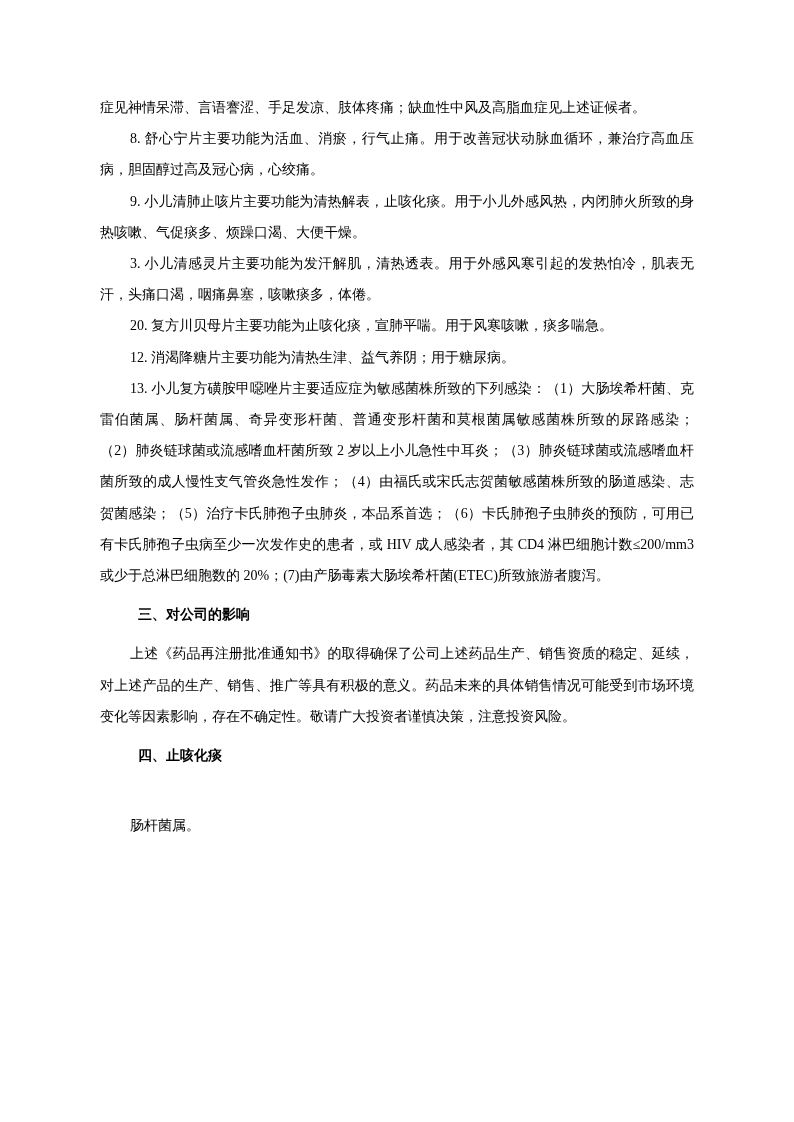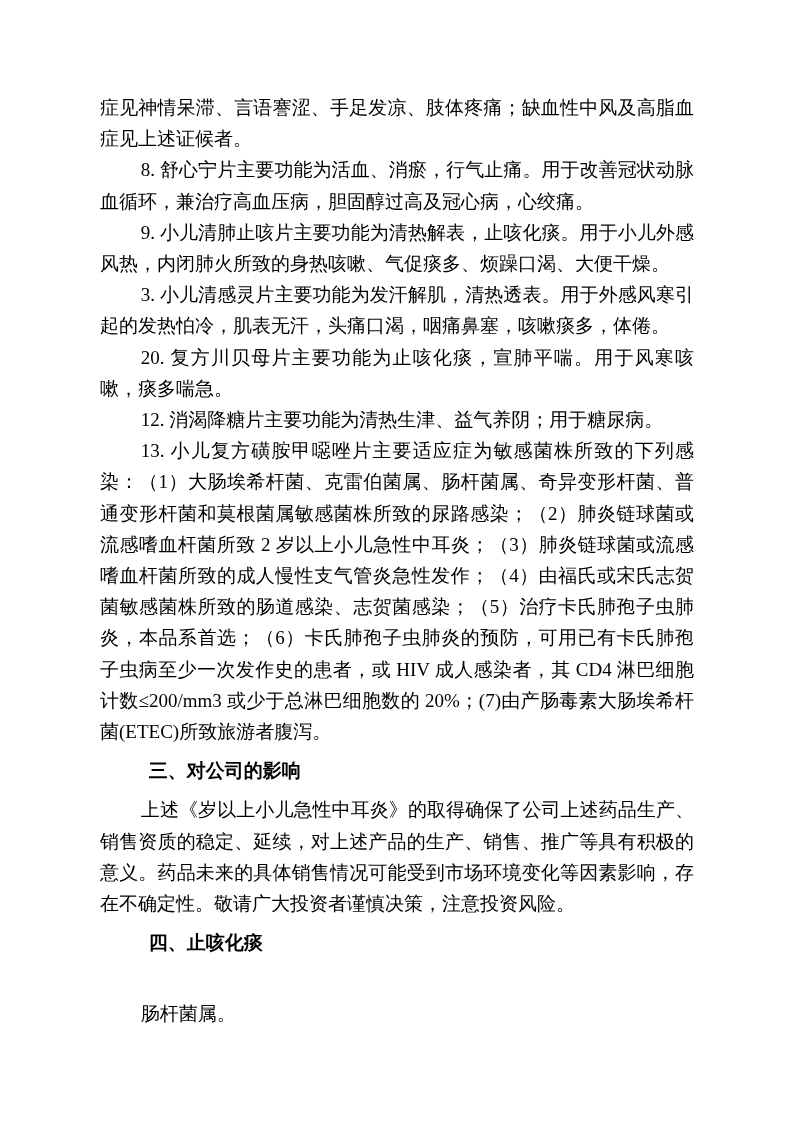--- a/index.html
+++ b/index.html
@@ -11,21 +11,21 @@
     position: relative;
     width: 794px;
     height: 1122px;
     background: #ffffff;
     box-sizing: border-box;
     padding: 92px 100px 0 100px;
     overflow: hidden;
   }
   .doc-body {
     font-family: "Liberation Serif", "DejaVu Serif", serif;
-    font-size: 19px;
+    font-size: 14px;
     line-height: 31.2px;
     color: #000000;
     text-align: justify;
   }
   .para {
     margin: 0;
     text-indent: 2.15em;
   }
   .para.no-indent {
     text-indent: 0;
@@ -55,21 +55,21 @@
     <p class="para">3. 小儿清感灵片主要功能为发汗解肌，清热透表。用于外感风寒引起的发热怕冷，肌表无汗，头痛口渴，咽痛鼻塞，咳嗽痰多，体倦。</p>
 
     <p class="para">20. 复方川贝母片主要功能为止咳化痰，宣肺平喘。用于风寒咳嗽，痰多喘急。</p>
 
     <p class="para">12. 消渴降糖片主要功能为清热生津、益气养阴；用于糖尿病。</p>
 
     <p class="para">13. 小儿复方磺胺甲噁唑片主要适应症为敏感菌株所致的下列感染：（1）大肠埃希杆菌、克雷伯菌属、肠杆菌属、奇异变形杆菌、普通变形杆菌和莫根菌属敏感菌株所致的尿路感染；（2）肺炎链球菌或流感嗜血杆菌所致 2 岁以上小儿急性中耳炎；（3）肺炎链球菌或流感嗜血杆菌所致的成人慢性支气管炎急性发作；（4）由福氏或宋氏志贺菌敏感菌株所致的肠道感染、志贺菌感染；（5）治疗卡氏肺孢子虫肺炎，本品系首选；（6）卡氏肺孢子虫肺炎的预防，可用已有卡氏肺孢子虫病至少一次发作史的患者，或 HIV 成人感染者，其 CD4 淋巴细胞计数≤200/mm3 或少于总淋巴细胞数的 20%；(7)由产肠毒素大肠埃希杆菌(ETEC)所致旅游者腹泻。</p>
 
     <p class="heading">三、对公司的影响</p>
 
-    <p class="para">上述《岁以上小儿急性中耳炎》的取得确保了公司上述药品生产、销售资质的稳定、延续，对上述产品的生产、销售、推广等具有积极的意义。药品未来的具体销售情况可能受到市场环境变化等因素影响，存在不确定性。敬请广大投资者谨慎决策，注意投资风险。</p>
+    <p class="para">上述《药品再注册批准通知书》的取得确保了公司上述药品生产、销售资质的稳定、延续，对上述产品的生产、销售、推广等具有积极的意义。药品未来的具体销售情况可能受到市场环境变化等因素影响，存在不确定性。敬请广大投资者谨慎决策，注意投资风险。</p>
 
     <p class="heading">四、止咳化痰</p>
 
 
     <div class="spacer-line"></div>
 
     <p class="para">肠杆菌属。</p>
 
   </div>
 </div>

